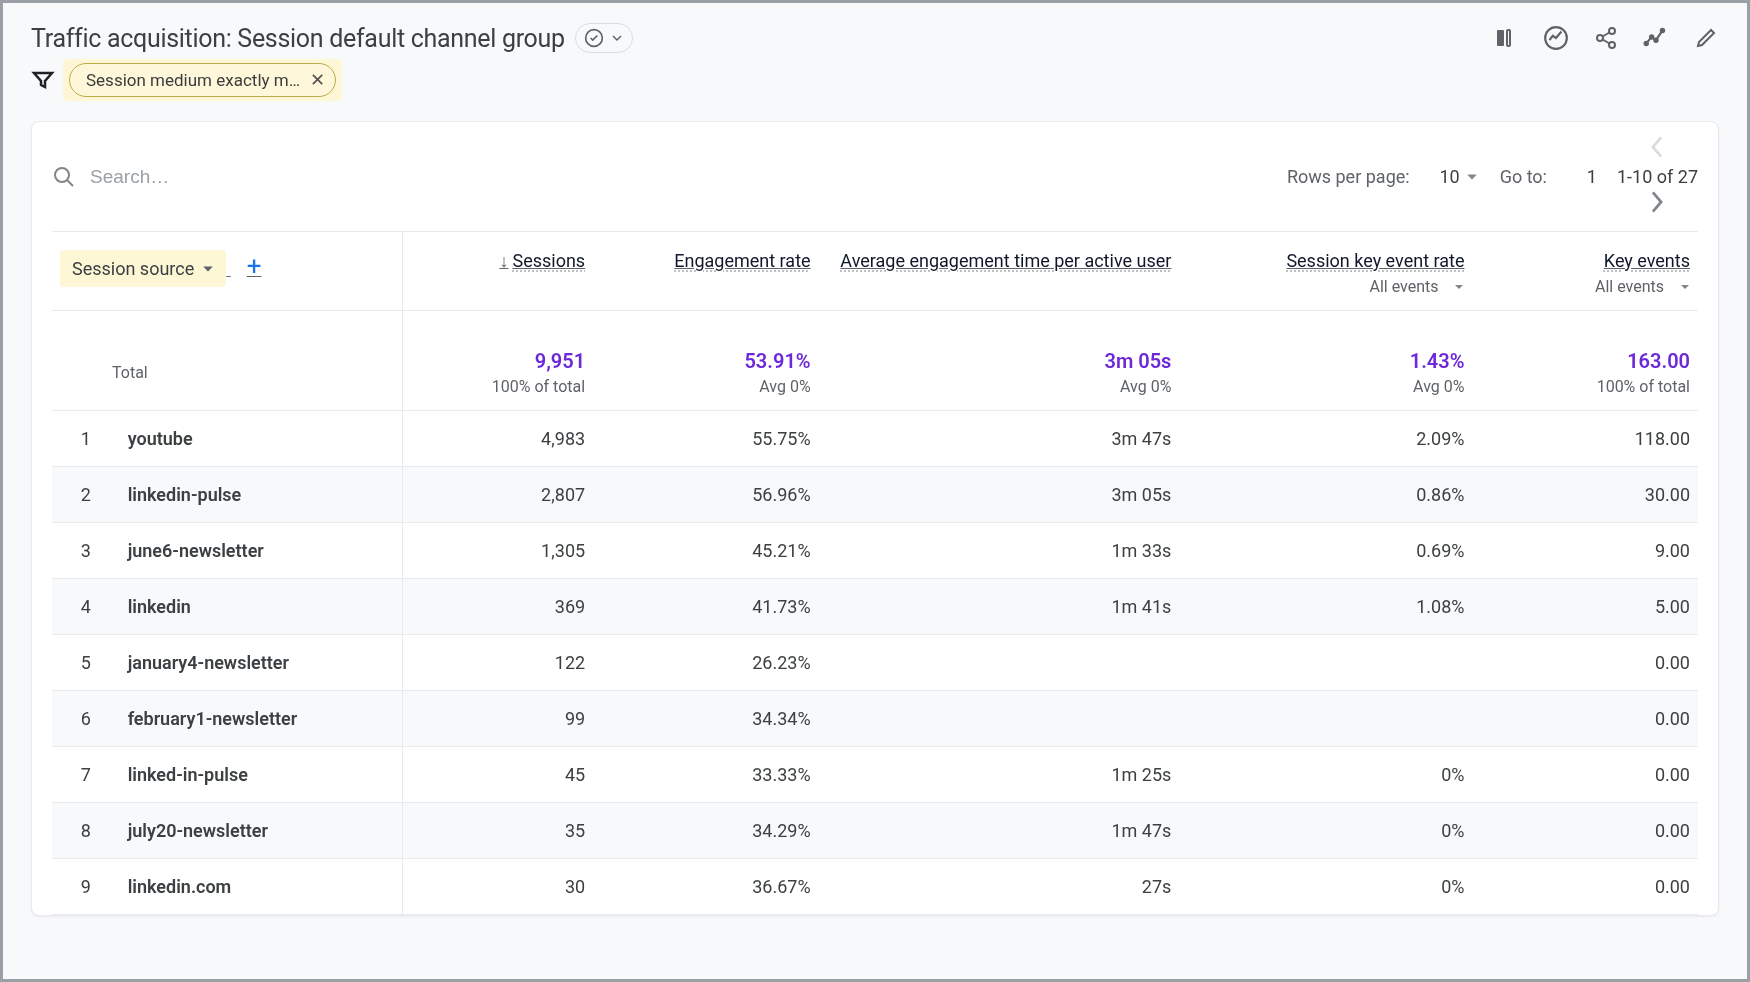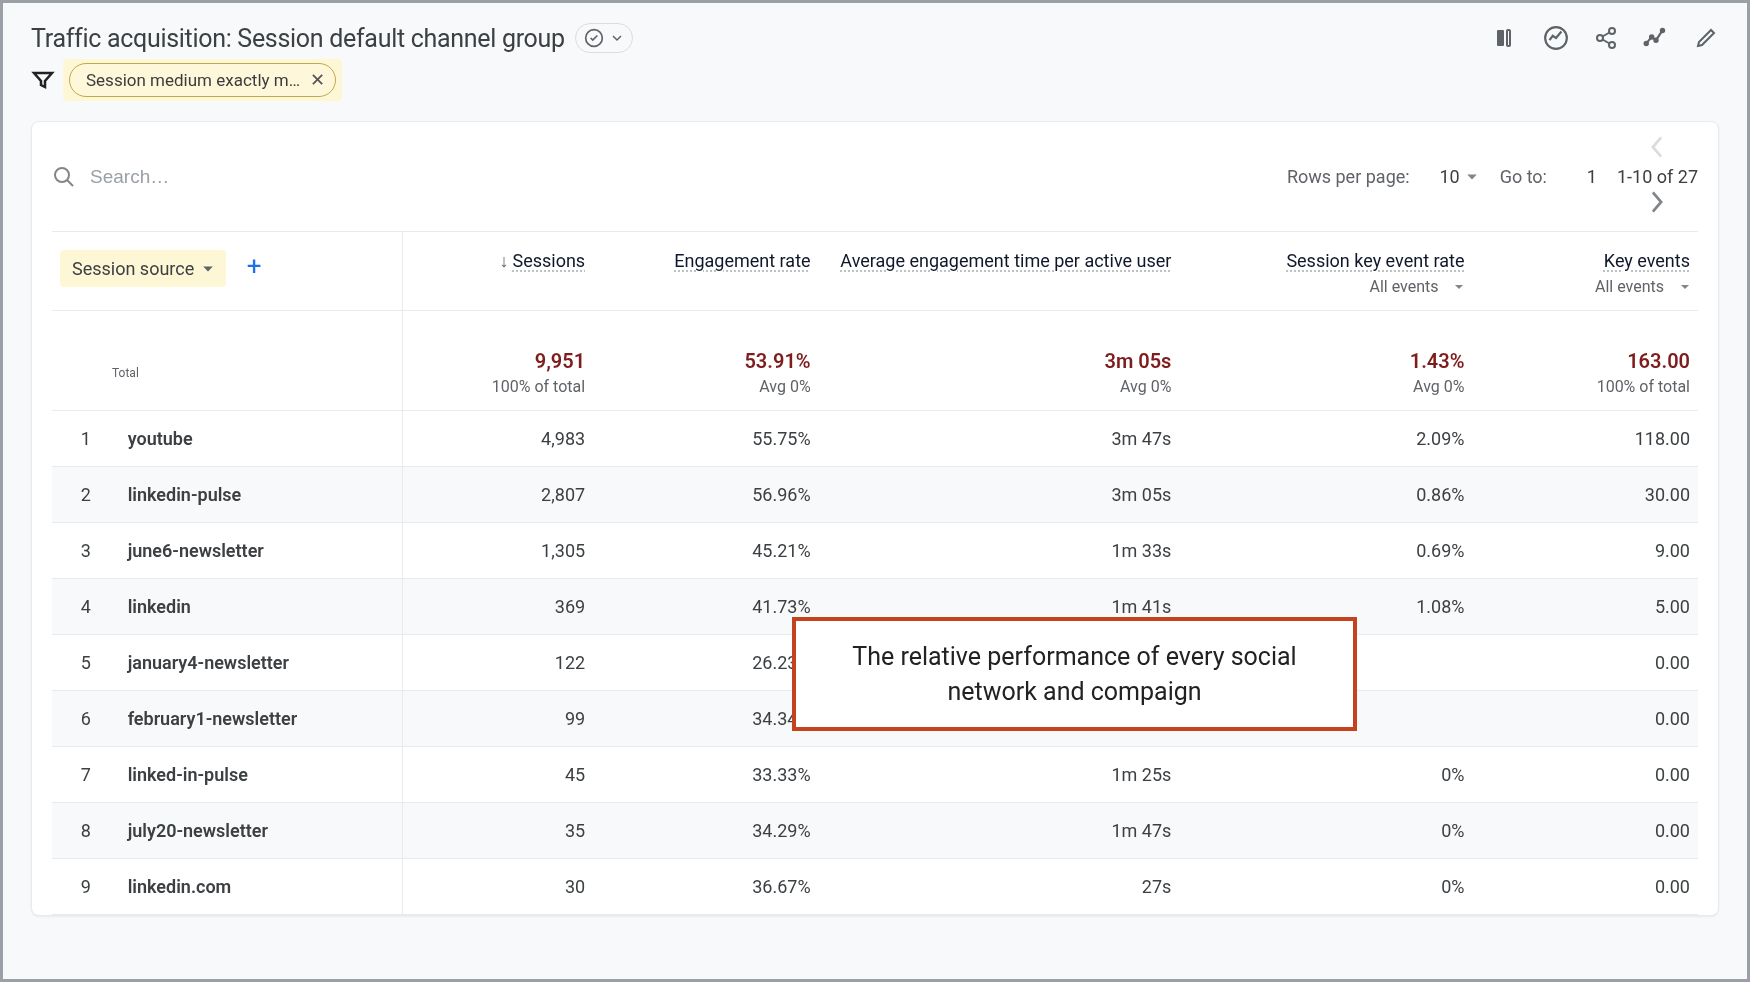--- a/index.html
+++ b/index.html
@@ -148,20 +148,21 @@
     padding: 12px 8px;
     font-size: 18px;
   }
   table.data th {
     font-weight: 400;
     color: #5f6368;
     vertical-align: top;
     padding-top: 18px;
     padding-bottom: 14px;
     border-bottom: 1px solid #e8eaed;
+    text-decoration: underline;
   }
   table.data th .hd-label {
     color: #0f172a;
     text-decoration: underline dotted #bdc1c6;
     text-underline-offset: 4px;
   }
   table.data th .sub {
     display: block;
     color: #5f6368;
     font-size: 16px;
@@ -195,33 +196,33 @@
     margin-right: 4px;
   }
   tr.total-row td {
     border-bottom: 1px solid #e8eaed;
     padding-top: 38px;
     padding-bottom: 14px;
   }
   tr.total-row .big {
     font-size: 20px;
     font-weight: 600;
-    color: #7f1d1d;
+    color: #6d28d9;
     display: block;
   }
   tr.total-row .small {
     font-size: 16px;
     color: #5f6368;
     display: block;
     margin-top: 4px;
   }
   tr.total-row td:first-child {
     text-align: left;
     padding-left: 60px;
-    font-size: 12px;
+    font-size: 16px;
     color: #5f6368;
   }
   tr.data-row td {
     border-bottom: 1px solid #e8eaed;
     color: #3c4043;
     height: 56px;
   }
   tr.data-row:nth-child(odd) td {
     background: #f8f9fa;
   }
@@ -498,17 +499,16 @@
                 <td class="idx">9</td>
                 <td class="dim">linkedin.com</td>
                 <td>30</td>
                 <td>36.67%</td>
                 <td>27s</td>
                 <td>0%</td>
                 <td>0.00</td>
               </tr>
             </tbody>
         </table>
-        <div class="annotation" style="left:740px; top:385px; width:565px;">The relative performance of every social network and compaign</div>
       </div>
     </div>
   </div>
 </div>
 
 </body></html>

